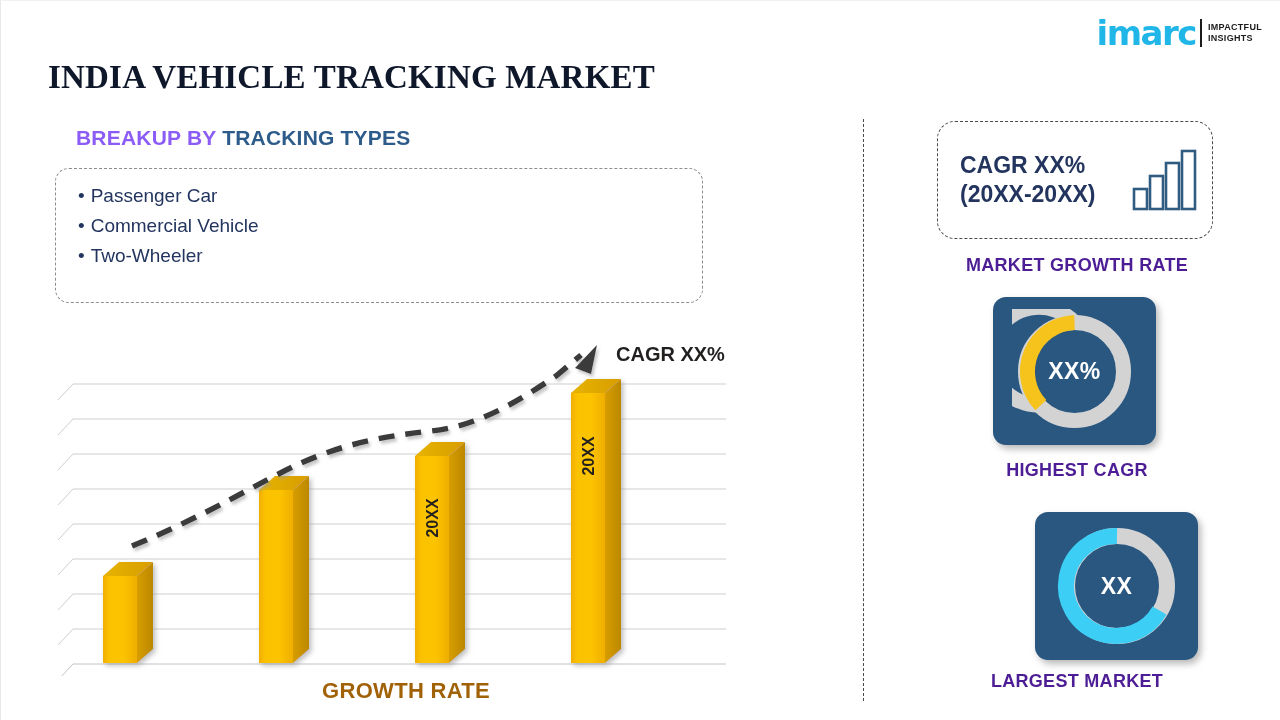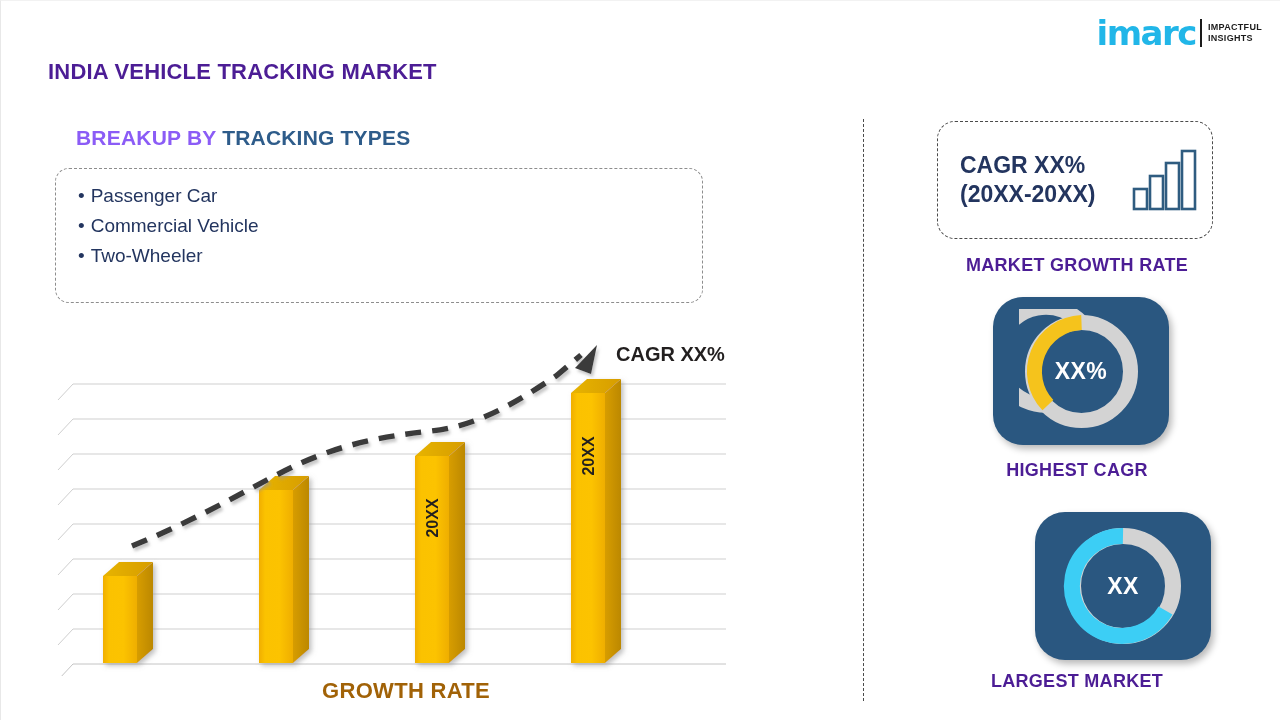--- a/index.html
+++ b/index.html
@@ -51,25 +51,26 @@
     line-height: 1.25;
     color: #1b1b1b;
     letter-spacing: 0.3px;
   }
 
   
   #title {
     position: absolute;
     left: 47px;
     top: 58px;
-    font-size: 22px;
-    font-weight: bold;
-    color: #4c1d95;
+    font-size: 33px;
+    font-weight: bold;
+    color: #0f172a;
     letter-spacing: 0.2px;
     white-space: nowrap;
+    font-family: Liberation Serif, serif;
   }
 
   
   #subtitle {
     position: absolute;
     left: 75px;
     top: 125px;
     font-size: 21px;
     font-weight: bold;
     letter-spacing: 0.2px;
@@ -177,23 +178,23 @@
     font-weight: bold;
     color: #4c1d95;
     letter-spacing: 0.3px;
   }
   #label-growth { top: 254px; }
   #label-cagr   { top: 459px; }
   #label-market { top: 670px; }
 
   .tile {
     position: absolute;
-    width: 176px;
+    width: 163px;
     height: 148px;
-    border-radius: 30px;
+    border-radius: 13px;
     background: #2A5780;
     box-shadow: 3px 4px 7px rgba(0,0,0,0.28);
     display: flex;
     align-items: center;
     justify-content: center;
   }
   #tile-cagr   { left: 992px; top: 296px; }
   #tile-market { left: 990px; top: 511px; margin-left: 44px; }
   .tile-value {
     position: absolute;

